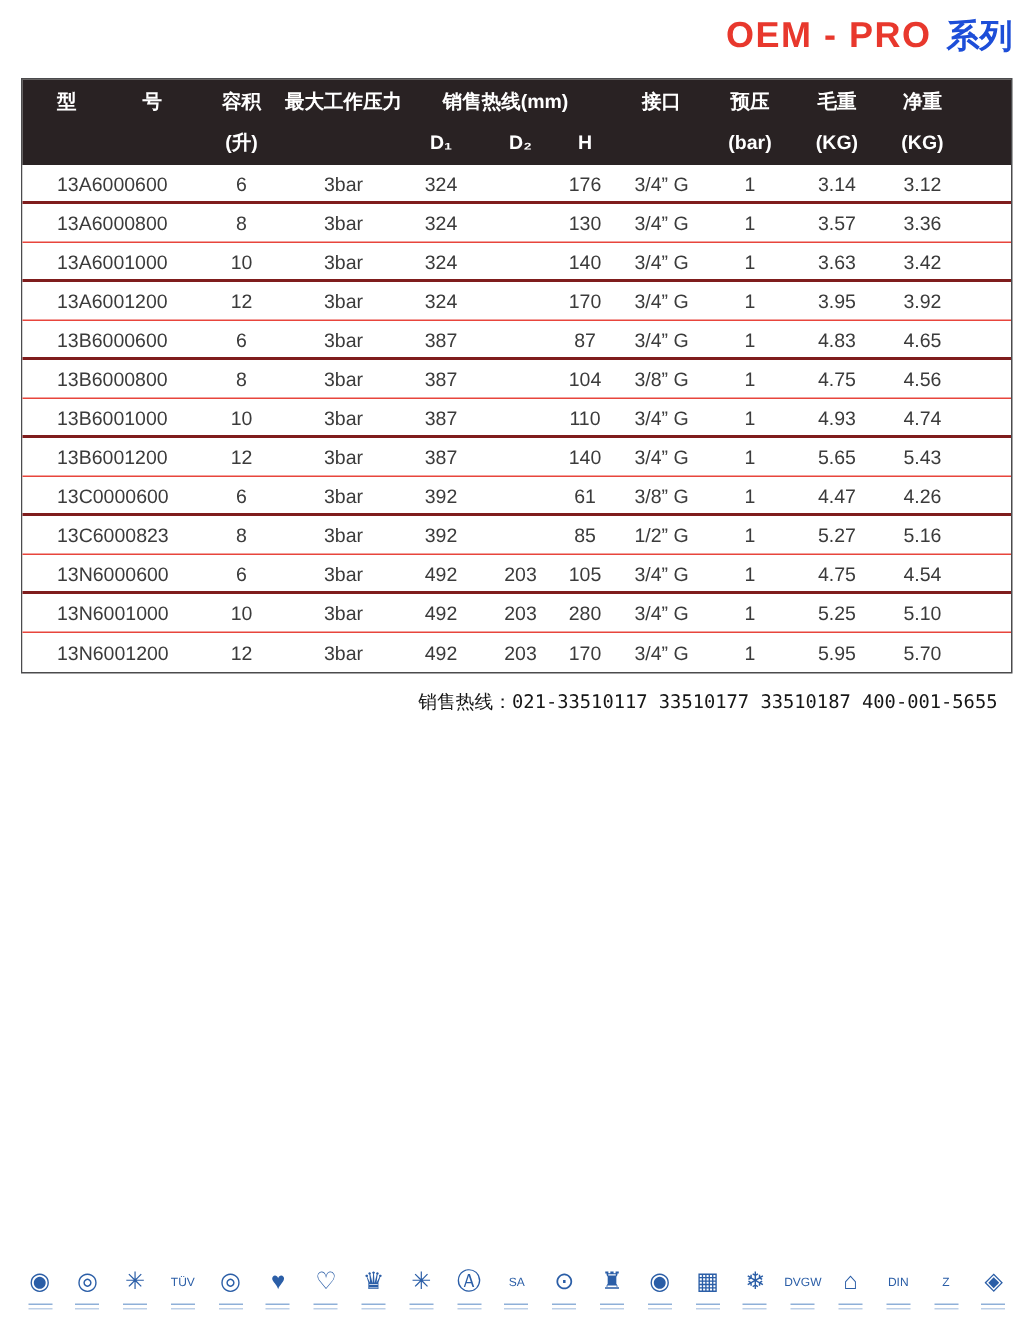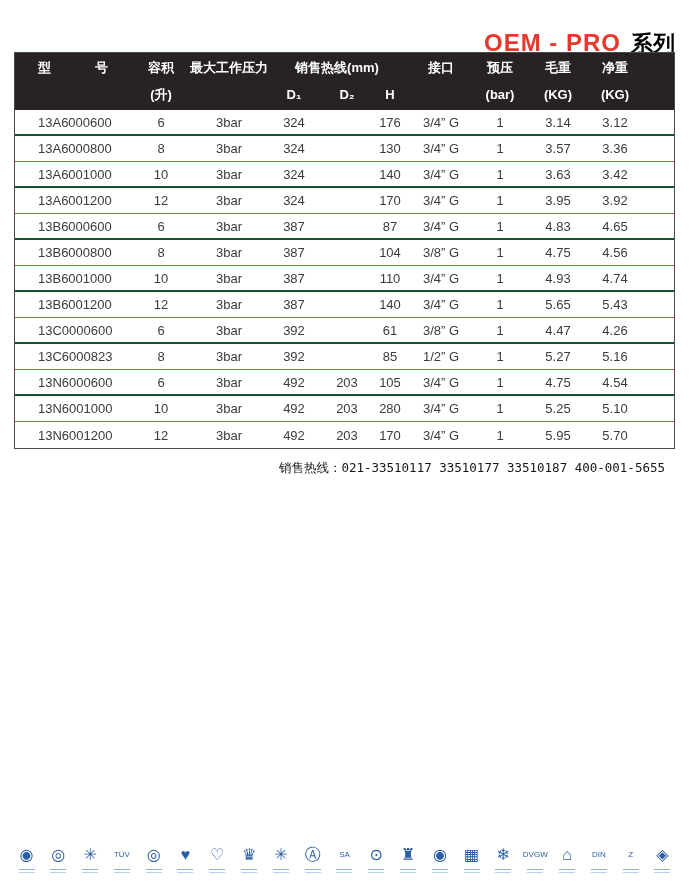--- a/index.html
+++ b/index.html
@@ -1,43 +1,43 @@
 <!DOCTYPE html>
 <html><head>
 <meta charset="utf-8">
 <style>
   html,body{margin:0;padding:0;background:#fff;}
   .page{position:relative;width:689px;height:887px;background:#fff;overflow:hidden;
         font-family:"Liberation Sans","DejaVu Sans",sans-serif;}
 
   
   .title{position:absolute;top:9px;right:14px;display:flex;align-items:baseline;gap:10px;}
-  .title .brand{color:#e8382d;font-size:24px;font-weight:bold;letter-spacing:1px;margin-top:20px;}
-  .title .series{color:#000000;font-size:22px;font-weight:bold;}
+  .title .brand{color:#e8382d;font-size:24px;font-weight:bold;letter-spacing:1px;}
+  .title .series{color:#1d4ed8;font-size:22px;font-weight:bold;}
 
   
   .spec-table{position:absolute;left:14px;top:52px;width:661px;
         --cols:111px 70px 66px 64px 42px 44px 58px 60px 56px 58px 1fr;
         border:1px solid #4b4b4d;box-sizing:border-box;}
   .thead{display:grid;grid-template-columns:var(--cols);grid-template-rows:27px 27px;
         background:#292223;color:#fff;padding:1px 0 2px;}
   .hc{display:flex;align-items:center;justify-content:center;font-size:13px;font-weight:bold;white-space:nowrap;}
   .h-model{grid-area:1/1/2/2;justify-content:space-between;padding:0 18px 0 23px;}
   .h-cap1{grid-area:1/2/2/3}.h-cap2{grid-area:2/2/3/3}
   .h-pres{grid-area:1/3/2/4}
   .h-dims{grid-area:1/4/2/7}
   .h-d1{grid-area:2/4/3/5}.h-d2{grid-area:2/5/3/6}.h-h{grid-area:2/6/3/7}
   .h-port{grid-area:1/7/2/8}
   .h-pre1{grid-area:1/8/2/9}.h-pre2{grid-area:2/8/3/9}
   .h-g1{grid-area:1/9/2/10}.h-g2{grid-area:2/9/3/10}
   .h-n1{grid-area:1/10/2/11}.h-n2{grid-area:2/10/3/11}
 
   .tbody{background:#fff;}
   .trow{display:grid;grid-template-columns:var(--cols);height:26px;align-items:center;
-        box-sizing:border-box;border-bottom:2px solid #14532d;}
+        box-sizing:border-box;border-bottom:2px solid #7f1d1d;}
   .trow:nth-child(even){border-bottom:1px solid #e8453c;}
   .trow:last-child{border-bottom:none;}
   .tc{font-size:13px;color:#3b3b3b;text-align:center;}
   .tc.c0{text-align:left;padding-left:23px;}
 
   
   .hotline{position:absolute;top:460px;right:24px;font-family:"DejaVu Sans Mono",monospace;
         font-size:12.5px;color:#161616;letter-spacing:0;margin-left:20px;}
 
   

